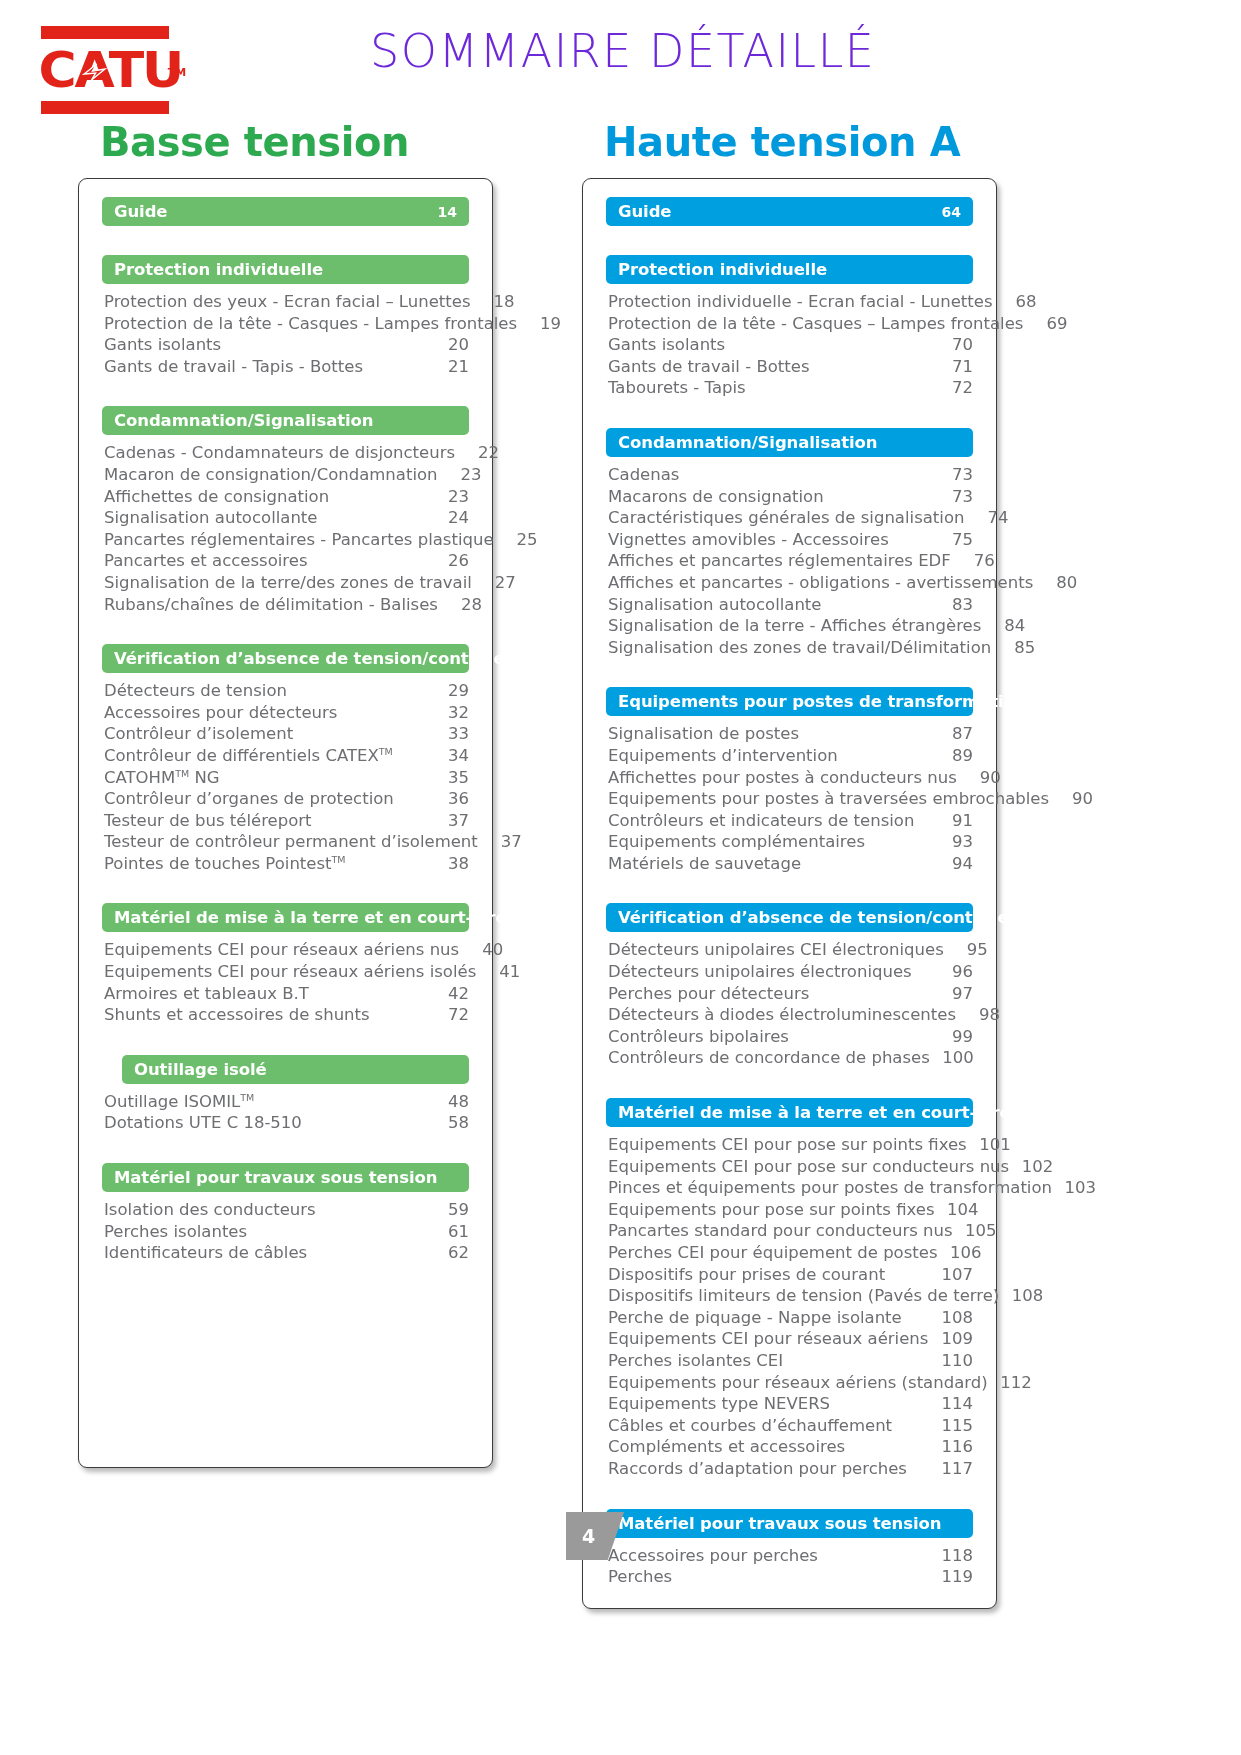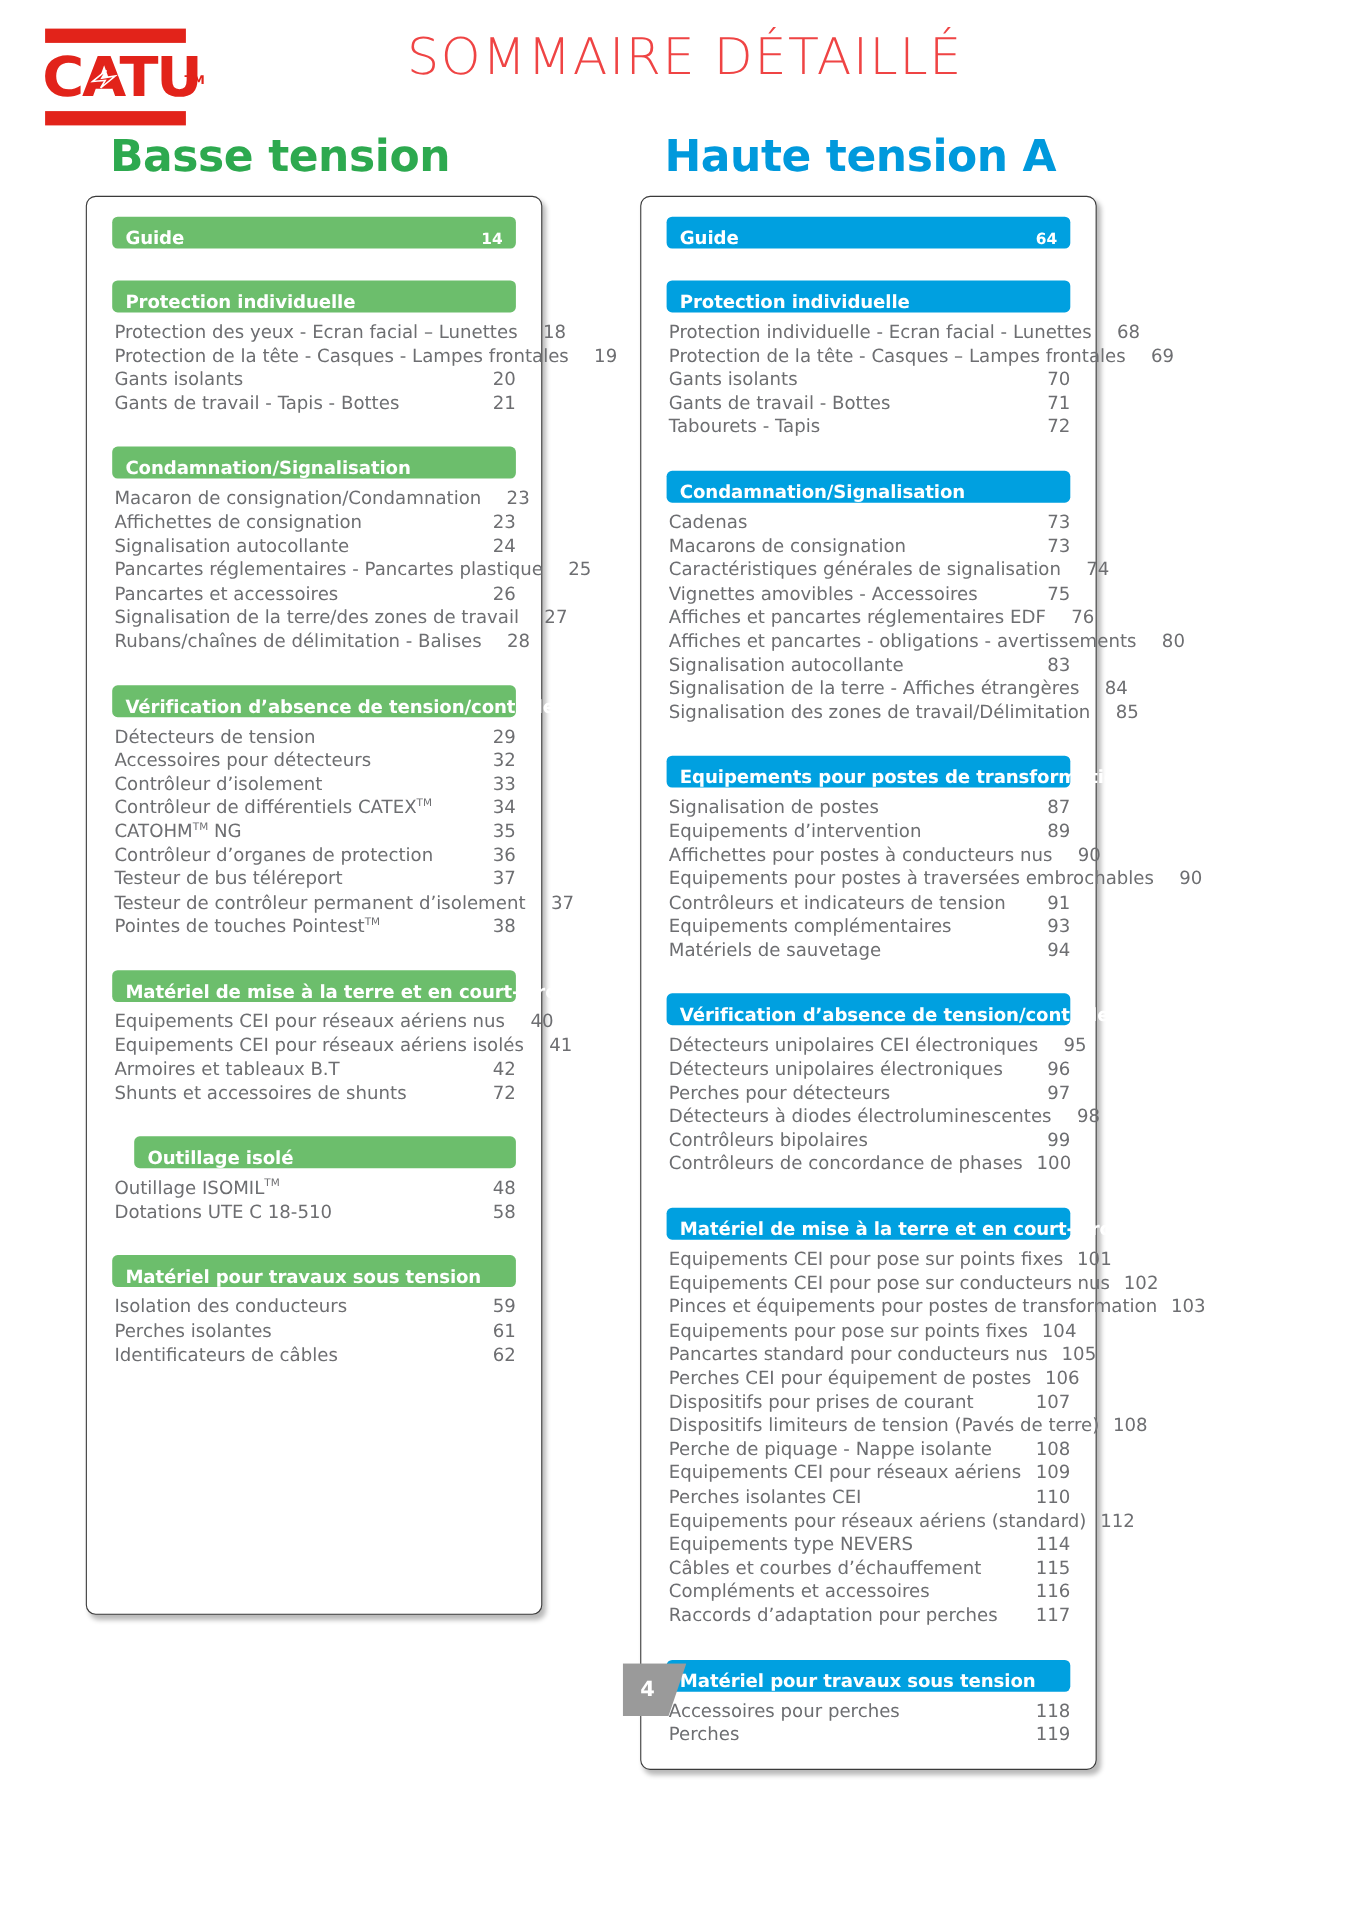--- a/index.html
+++ b/index.html
@@ -94,21 +94,21 @@
     position:relative;
   }
   .panel.left-panel  { min-height:1290px; }
   .panel.right-panel { min-height:1290px; }
 
   
   .bar-row {
     border-radius:5px;
     height:29px;
     display:flex;
-    align-items:flex-end;
+    align-items:center;
     padding:0 12px 0 12px;
     margin-bottom:3px;
   }
   .left-panel .bar-row  { background:#6CBE6C; }
   .right-panel .bar-row { background:#00A0E0; }
 
   .bar-row .bar-label {
     color:#ffffff;
     font-size:16.5px;
     font-weight:bold;
@@ -175,21 +175,21 @@
     <div class="bar top"></div>
     <div class="word">
       <span>CATU</span>
       <span class="tm">TM</span>
       <svg class="bolt" viewBox="0 0 24 18">
         <path d="M2 11 L14 1 L10 8 L22 6 L9 17 L13 10 Z" fill="#E2231A" stroke="#ffffff" stroke-width="1.4"></path>
       </svg>
     </div>
     <div class="bar bot"></div>
   </div>
-  <div class="doc-title" style="color: #ef4444;">SOMMAIRE DÉTAILLÉ</div>
+  <div class="doc-title" style="color: #6d28d9;">SOMMAIRE DÉTAILLÉ</div>
 </div>
 
 <div class="columns" id="columns-root">
     <div class="col left">
       <div class="col-title" style="color: rgb(45, 169, 79);">Basse tension</div>
       <div class="panel left-panel">
         <div class="section gap-none">
           <div class="bar-row" style="background: rgb(108, 190, 108);">
             <span class="bar-label">Guide</span>
             <span class="bar-page">14</span>
@@ -218,20 +218,24 @@
               <span class="epage">21</span>
             </div>
           </div>
         </div>
         <div class="section gap-big">
           <div class="bar-row" style="background: rgb(108, 190, 108);">
             <span class="bar-label">Condamnation/Signalisation</span>
             <span class="bar-page"></span>
           </div>
           <div class="entries">
+            <div class="entry">
+              <span class="etxt"><span>Cadenas - Condamnateurs de disjoncteurs</span></span>
+              <span class="epage">22</span>
+            </div>
             <div class="entry">
               <span class="etxt"><span>Macaron de consignation/Condamnation</span></span>
               <span class="epage">23</span>
             </div>
             <div class="entry">
               <span class="etxt"><span>Affichettes de consignation</span></span>
               <span class="epage">23</span>
             </div>
             <div class="entry">
               <span class="etxt"><span>Signalisation autocollante</span></span>

